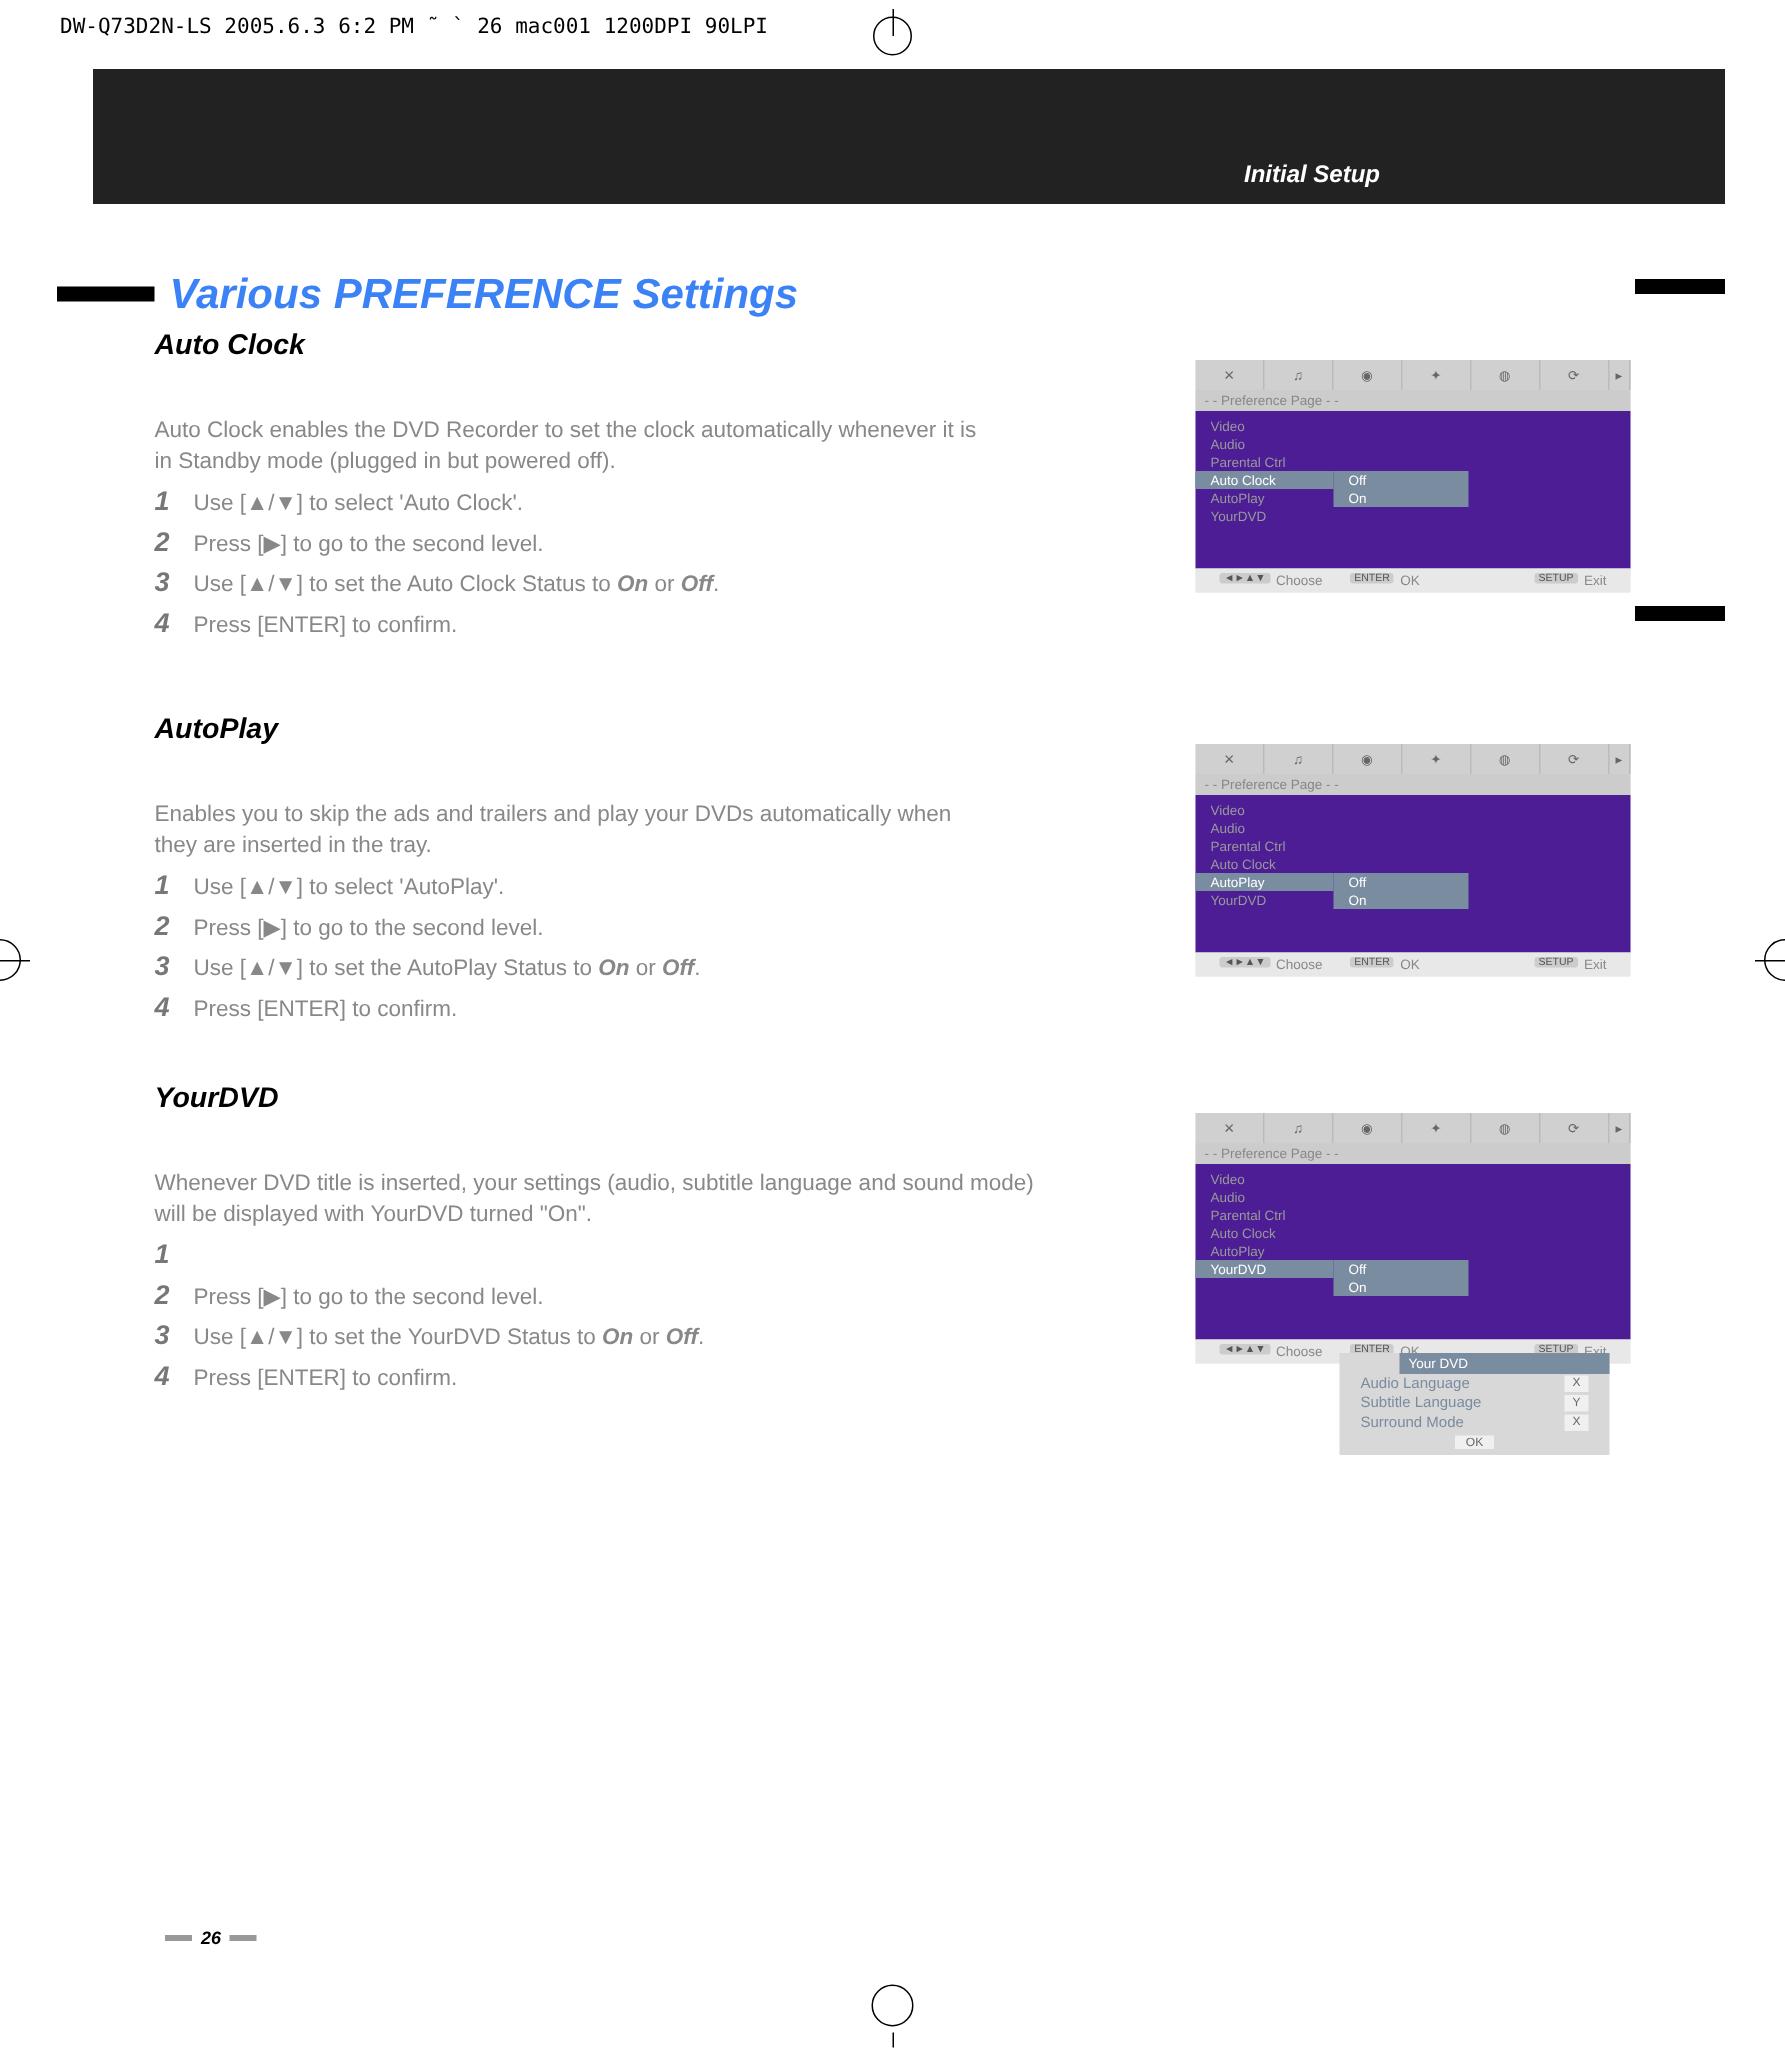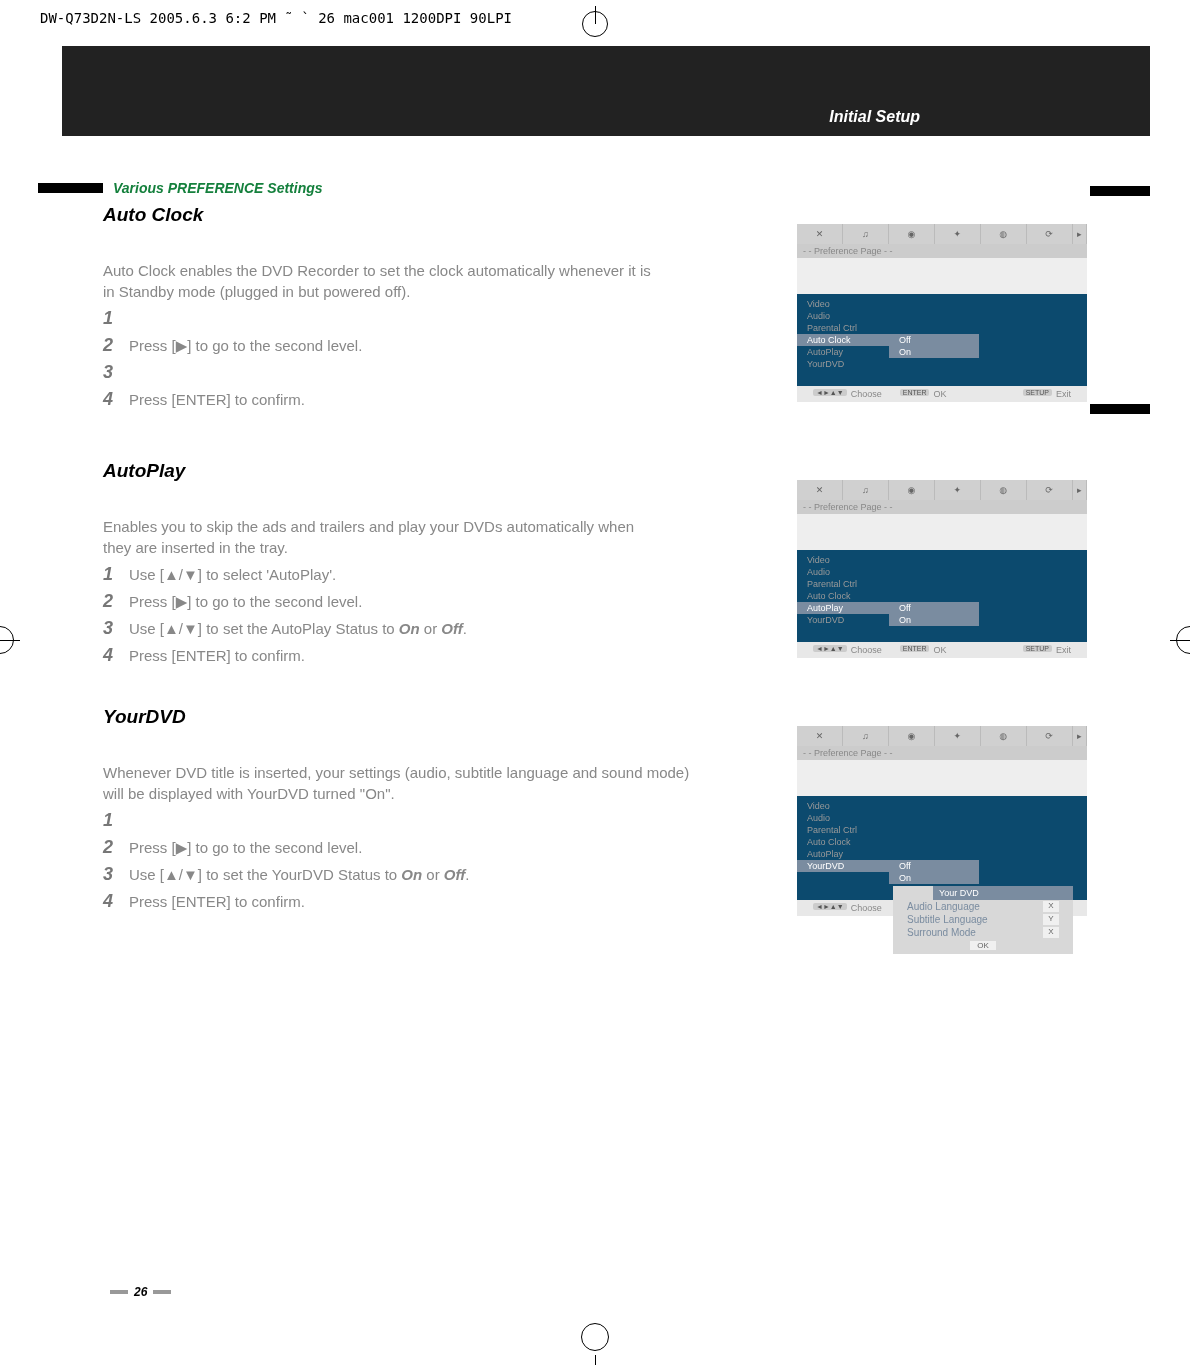--- a/index.html
+++ b/index.html
@@ -132,24 +132,24 @@
       margin-bottom: 8px;
     }
     .bar {
       width: 65px;
       height: 10px;
       background: #000;
       margin-right: 10px;
       margin-left: -65px;
     }
     .section-title h2 {
-      font-size: 14px;
+      font-size: 28px;
       font-weight: bold;
       font-style: italic;
-      color: #15803d;
+      color: #3b82f6;
     }
     .subsection {
       margin-bottom: 40px;
       position: relative;
     }
     .subsection h3 {
       font-size: 19px;
       font-weight: bold;
       font-style: italic;
       margin-bottom: 4px;
@@ -201,23 +201,22 @@
       color: #666;
     }
     .menu-tab:last-child { flex: 0.3; }
     .menu-sub {
       background: #ccc;
       color: #888;
       font-size: 9px;
       padding: 2px 6px;
     }
     .menu-body {
-      background: #0c4a6e;
-      padding: 4px 0 16px 0;
-      margin-top: 36px;
+      background: #4c1d95;
+      padding: 4px 0 29px 0;
     }
     .menu-row {
       display: flex;
       font-size: 9px;
       color: #999;
     }
     .menu-row .label {
       width: 92px;
       padding: 1px 10px;
     }
@@ -317,27 +316,29 @@
     <div class="bar"></div>
     <h2>Various PREFERENCE Settings</h2>
   </div>
 
   <div class="subsection">
     <h3>Auto Clock</h3>
     <div class="desc">Auto Clock enables the DVD Recorder to set the clock automatically whenever it is in Standby mode (plugged in but powered off).</div>
     <div id="steps-auto-clock">
         <div class="step">
           <span class="num">1</span>
+          <span class="txt">Use [▲/▼] to select 'Auto Clock'.</span>
         </div>
         <div class="step">
           <span class="num">2</span>
           <span class="txt">Press [▶] to go to the second level.</span>
         </div>
         <div class="step">
           <span class="num">3</span>
+          <span class="txt">Use [▲/▼] to set the Auto Clock Status to <b>On</b> or <b>Off</b>.</span>
         </div>
         <div class="step">
           <span class="num">4</span>
           <span class="txt">Press [ENTER] to confirm.</span>
         </div>
       </div>
 
     <div class="menu-panel" style="top:20px">
       <div class="menu-tabs">
         <div class="menu-tab">✕</div>

